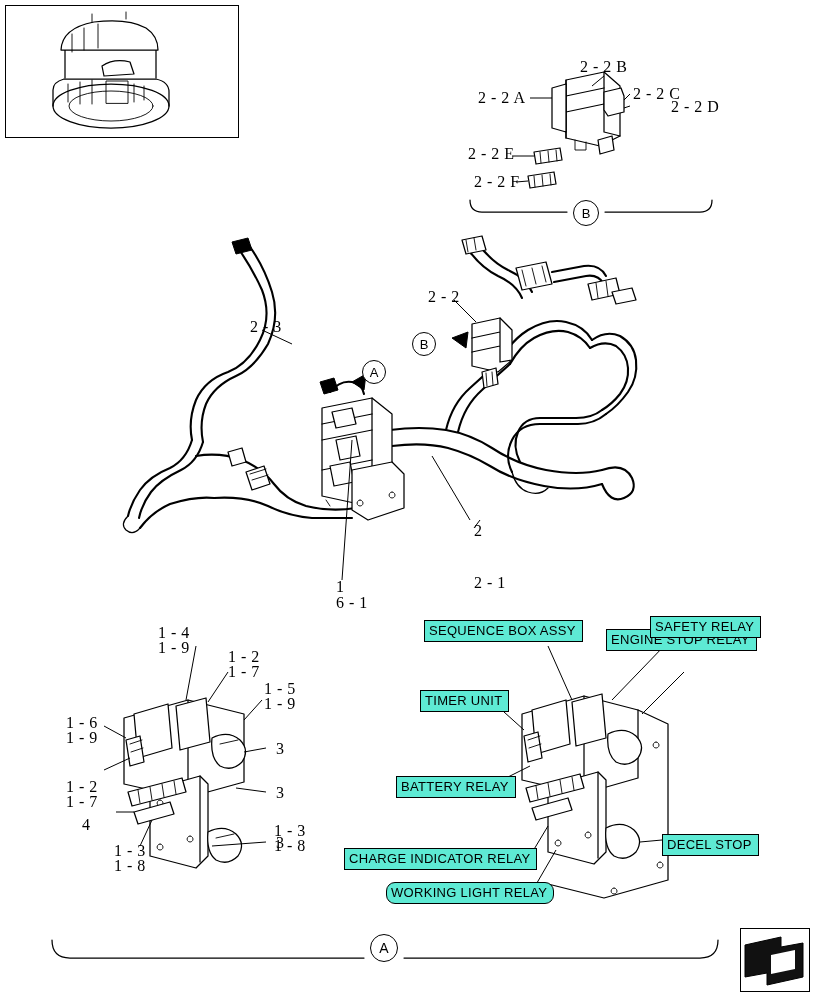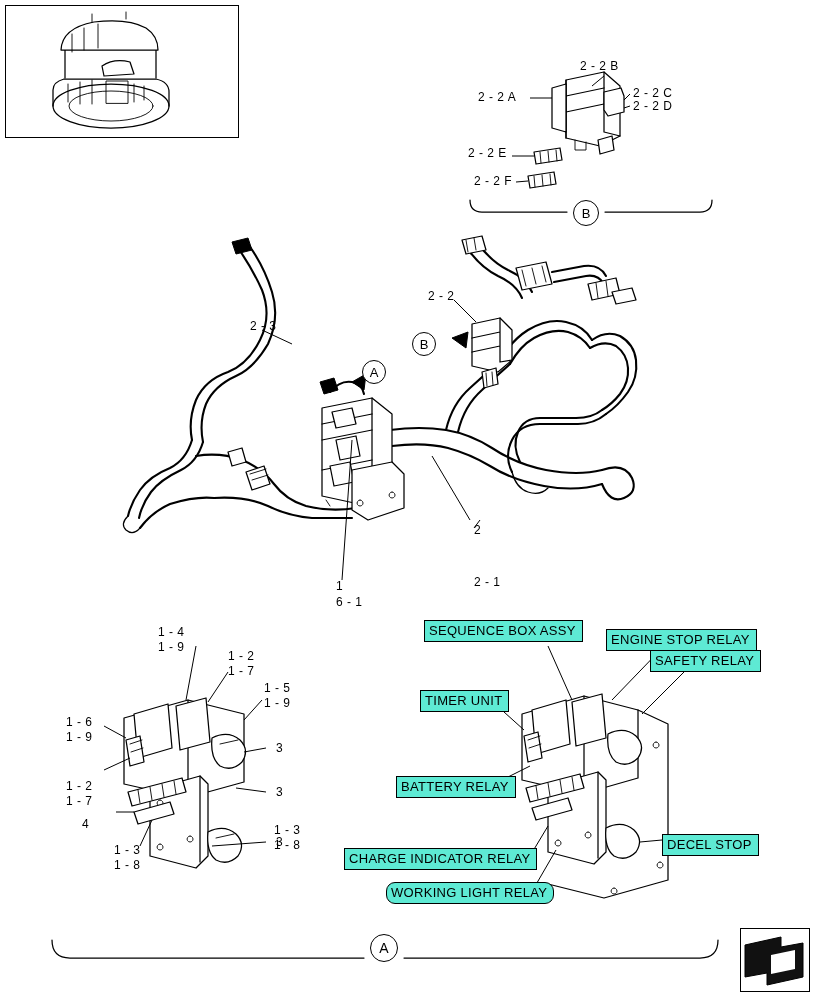--- a/index.html
+++ b/index.html
@@ -2,21 +2,21 @@
 <html><head>
 <meta charset="utf-8">
 <style>
   html,body{margin:0;padding:0;}
   body{
     width:816px;height:1000px;background:#ffffff;
     font-family:"Liberation Sans", sans-serif;
     color:#000;position:relative;overflow:hidden;
   }
   .stage{position:absolute;left:0;top:0;width:816px;height:1000px;}
-  .lbl{position:absolute;font-size:12px;line-height:13px;white-space:pre;letter-spacing:0.5px;}
+  .lbl{position:absolute;font-size:16px;line-height:13px;white-space:pre;letter-spacing:0.5px;font-family:Liberation Serif, serif;}
   .boxed{position:absolute;font-size:13px;line-height:14px;border:1.3px solid #000;
          padding:3px 6px 3px 4px;background:#5eead4;white-space:nowrap;letter-spacing:0.3px;}
   .circ{position:absolute;border:1.4px solid #000;border-radius:50%;
         display:flex;align-items:center;justify-content:center;
         font-size:13px;background:#fff;}
   svg{position:absolute;left:0;top:0;overflow:visible;}
   .ink{fill:none;stroke:#000;stroke-width:1.25;stroke-linecap:round;stroke-linejoin:round;}
   .ink-t{fill:none;stroke:#000;stroke-width:0.9;stroke-linecap:round;stroke-linejoin:round;}
   .ink-h{fill:none;stroke:#000;stroke-width:2.1;stroke-linecap:round;stroke-linejoin:round;}
   .lead{fill:none;stroke:#000;stroke-width:1.0;}
@@ -198,21 +198,21 @@
   <div class="corner">
     <svg width="68" height="62" viewBox="0 0 68 62">
       <path d="M4 16 L40 8 L40 18 L62 14 L62 48 L26 56 L26 44 L4 48 Z" fill="#111" stroke="#000"></path>
       <path d="M30 26 L54 21 L54 40 L30 45 Z" fill="#fff"></path>
     </svg>
   </div>
 
   <div class="lbl" style="left:478px;top:91px;">2 - 2 A</div>
   <div class="lbl" style="left:580px;top:60px;">2 - 2 B</div>
   <div class="lbl" style="left:633px;top:87px;">2 - 2 C</div>
-  <div class="lbl" style="left:633px;top:100px;">2 - 2 D</div>
+  <div class="lbl" style="left:671px;top:100px;">2 - 2 D</div>
   <div class="lbl" style="left:468px;top:147px;">2 - 2 E</div>
   <div class="lbl" style="left:474px;top:175px;">2 - 2 F</div>
   <div class="circ" style="left:573px;top:200px;width:24px;height:24px;">B</div>
 
   <div class="lbl" style="left:250px;top:320px;">2 - 3</div>
   <div class="lbl" style="left:428px;top:290px;">2 - 2</div>
   <div class="lbl" style="left:474px;top:524px;">2</div>
   <div class="lbl" style="left:474px;top:556px;margin-top:20px;">2 - 1</div>
   <div class="lbl" style="left:336px;top:580px;">1</div>
   <div class="lbl" style="left:336px;top:596px;">6 - 1</div>
@@ -233,21 +233,21 @@
   <div class="lbl" style="left:276px;top:742px;">3</div>
   <div class="lbl" style="left:276px;top:786px;">3</div>
   <div class="lbl" style="left:276px;top:836px;">3</div>
   <div class="lbl" style="left:274px;top:824px;">1 - 3</div>
   <div class="lbl" style="left:274px;top:839px;">1 - 8</div>
   <div class="lbl" style="left:114px;top:844px;">1 - 3</div>
   <div class="lbl" style="left:114px;top:859px;">1 - 8</div>
 
   <div class="boxed" style="left:424px;top:620px;">SEQUENCE BOX ASSY</div>
   <div class="boxed" style="left:606px;top:617px;margin-top:12px;">ENGINE STOP RELAY</div>
-  <div class="boxed" style="left:650px;top:650px;">SAFETY RELAY</div>
+  <div class="boxed" style="left:650px;top:616px;">SAFETY RELAY</div>
   <div class="boxed" style="left:420px;top:690px;">TIMER UNIT</div>
   <div class="boxed" style="left:396px;top:776px;">BATTERY RELAY</div>
   <div class="boxed" style="left:662px;top:834px;">DECEL STOP</div>
   <div class="boxed" style="left:344px;top:848px;">CHARGE INDICATOR RELAY</div>
   <div class="boxed" style="left:386px;top:882px;border-radius:9px;">WORKING LIGHT RELAY</div>
 
   <div class="circ" style="left:370px;top:934px;width:26px;height:26px;font-size:14px;">A</div>
 
 </div>
 

